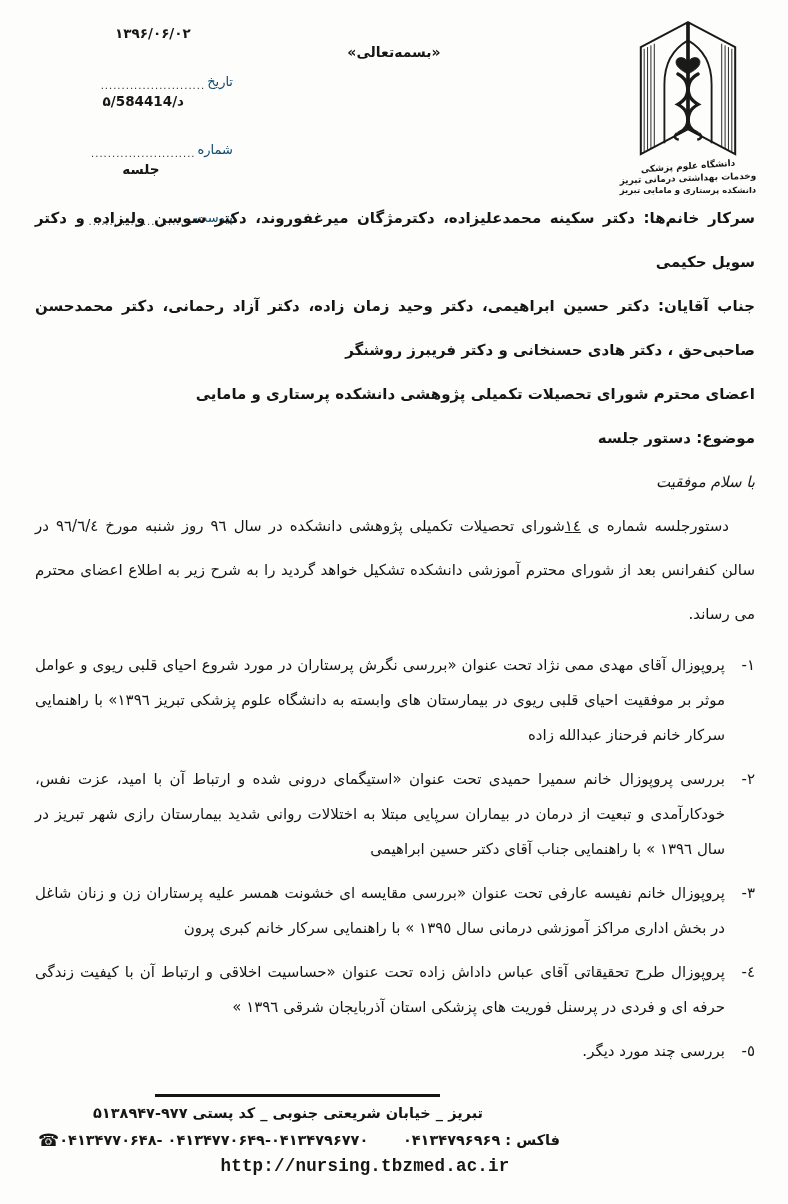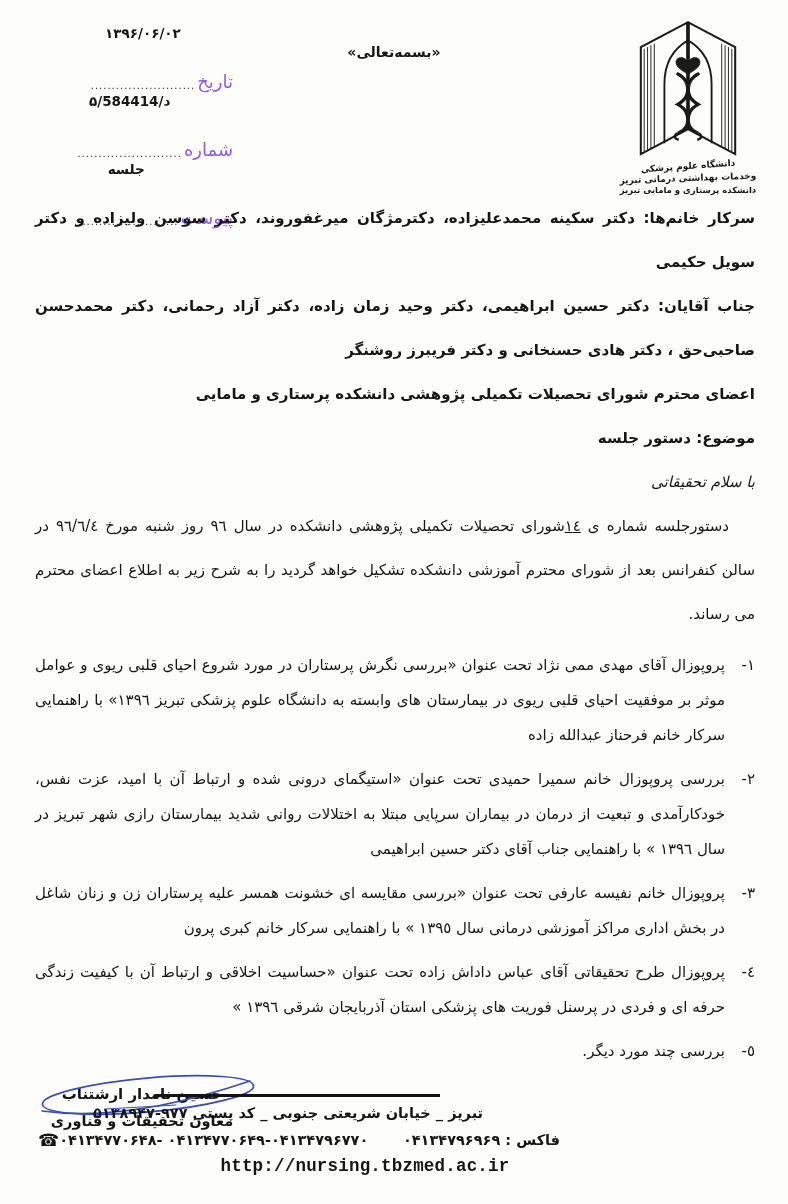--- a/index.html
+++ b/index.html
@@ -5,21 +5,21 @@
   * { margin:0; padding:0; box-sizing:border-box; }
   html,body { background:#e8e8e8; }
   .page {
     position:relative; width:788px; height:1204px; margin:0 auto;
     background:#fdfdfc; color:#161616; overflow:hidden;
     font-family:"DejaVu Sans", sans-serif;
   }
   
   .meta { position:absolute; top:26px; left:33px; width:200px; direction:rtl; }
   .meta-row { display:flex; align-items:flex-end; justify-content:flex-start; margin-bottom:4px; }
-  .meta-label { font-size:18px; line-height:16px; color:#8b5cf6; white-space:nowrap; }
+  .meta-label { font-size:13px; line-height:16px; color:#0c4a6e; white-space:nowrap; }
   .meta-field { display:inline-flex; flex-direction:column; align-items:center; margin-right:2px; max-width:150px;gap:40px; }
   .meta-value { font-size:13.5px; font-weight:bold; line-height:15px; white-space:nowrap; letter-spacing:.5px; }
   .meta-dots { font-size:10px; line-height:9px; letter-spacing:1px; color:#2a2a2a; overflow:hidden; white-space:nowrap; max-width:140px; }
   
   .besmele { position:absolute; top:44px; left:0; right:0; text-align:center;
     font-size:14px; font-weight:bold; letter-spacing:0; }
   
   .logo { position:absolute; top:10px; right:20px; width:160px; text-align:center; }
   .logo svg { display:block; margin:0 auto; }
   .logo-caption { font-size:9px; font-weight:bold; line-height:12px; transform:rotate(-4deg); white-space:nowrap; }
@@ -113,21 +113,21 @@
     <div class="logo-caption">دانشگاه علوم پزشکی</div>
     <div class="logo-caption c2">وخدمات بهداشتی درمانی تبریز</div>
     <div class="logo-caption c3">دانشکده پرستاری و مامایی تبریز</div>
   </div>
 
   <div class="content">
     <p class="lead">سرکار خانم‌ها: دکتر سکینه محمدعلیزاده، دکترمژگان میرغفوروند، دکتر سوسن ولیزاده و دکتر سویل حکیمی</p>
     <p class="lead">جناب آقایان: دکتر حسین ابراهیمی، دکتر وحید زمان زاده، دکتر آزاد رحمانی، دکتر محمدحسن صاحبی‌حق ، دکتر هادی حسنخانی و دکتر فریبرز روشنگر</p>
     <p class="lead single">اعضای محترم شورای تحصیلات تکمیلی پژوهشی دانشکده پرستاری و مامایی</p>
     <p class="lead single">موضوع: دستور جلسه</p>
-    <p class="greeting">با سلام تحقیقاتی</p>
+    <p class="greeting">با سلام موفقیت</p>
 
     <p class="intro"><span>دستورجلسه شماره ی </span><span class="uline num-ltr">۱٤</span><span>شورای تحصیلات تکمیلی پژوهشی دانشکده در سال ۹٦ روز شنبه مورخ </span><span class="num-ltr">۹٦/٦/٤</span><span> در سالن کنفرانس بعد از شورای محترم آموزشی دانشکده تشکیل خواهد گردید را به شرح زیر به اطلاع اعضای محترم می رساند.</span></p>
 
     <ol class="items">
       <li>
         <span class="item-num">۱-</span>
         <span class="item-text">پروپوزال آقای مهدی ممی نژاد تحت عنوان «بررسی نگرش پرستاران در مورد شروع احیای قلبی ریوی و عوامل موثر بر موفقیت احیای قلبی ریوی در بیمارستان های وابسته به دانشگاه علوم پزشکی تبریز ۱۳۹٦» با راهنمایی سرکار خانم فرحناز عبدالله زاده</span>
       </li>
       <li>
         <span class="item-num">۲-</span>
@@ -140,33 +140,20 @@
       <li>
         <span class="item-num">٤-</span>
         <span class="item-text">پروپوزال طرح تحقیقاتی آقای عباس داداش زاده تحت عنوان «حساسیت اخلاقی و ارتباط آن با کیفیت زندگی حرفه ای و فردی در پرسنل فوریت های پزشکی استان آذربایجان شرقی ۱۳۹٦ »</span>
       </li>
       <li>
         <span class="item-num">٥-</span>
         <span class="item-text">بررسی چند مورد دیگر.</span>
       </li>
     </ol>
 
-    <div class="signature">
-      <span class="sig-name">
-        <svg class="sig-ink" width="232" height="52" viewBox="0 0 232 52">
-          <g fill="none" stroke="#3a4cb1" stroke-width="1.7" stroke-linecap="round">
-            <ellipse cx="112" cy="24" rx="106" ry="17" transform="rotate(-5 112 24)"></ellipse>
-            <path d="M6 40 Q90 52 214 10"></path>
-            <path d="M70 38 L140 34" stroke-width="1.2"></path>
-          </g>
-        </svg>
-        <span>حسین نامدار ارشتناب</span>
-      </span>
-      <div class="sig-title">معاون تحقیقات و فناوری</div>
-    </div>
   </div>
 
   <div class="footer">
     <div class="footer-rule"></div>
     <div class="address"><span>تبریز _ خیابان شریعتی جنوبی _ کد پستی </span><span class="num-ltr">۵۱۳۸۹۴۷-۹۷۷</span></div>
     <div class="phones-row">
       <span><span>فاکس : </span><span class="num-ltr">۰۴۱۳۴۷۹۶۹۶۹</span></span>
       <span class="tel-block"><span class="tel-icon">☎</span><span>۰۴۱۳۴۷۷۰۶۴۸- ۰۴۱۳۴۷۷۰۶۴۹-۰۴۱۳۴۷۹۶۷۷۰</span></span>
     </div>
     <div class="url">http://nursing.tbzmed.ac.ir</div>

